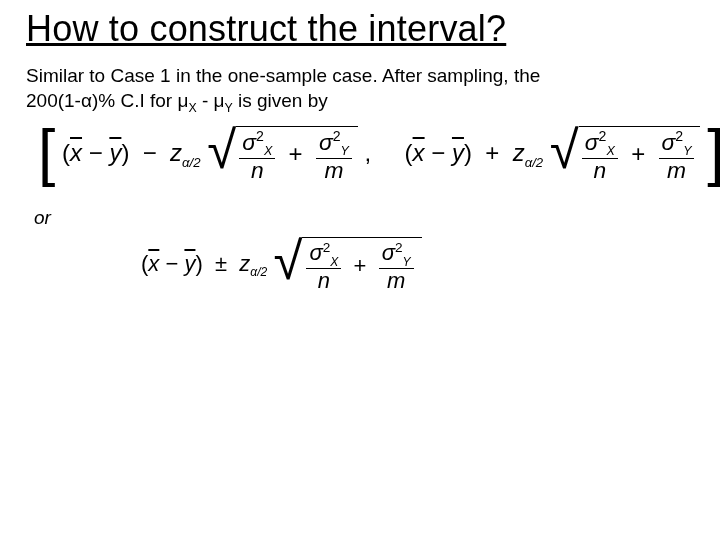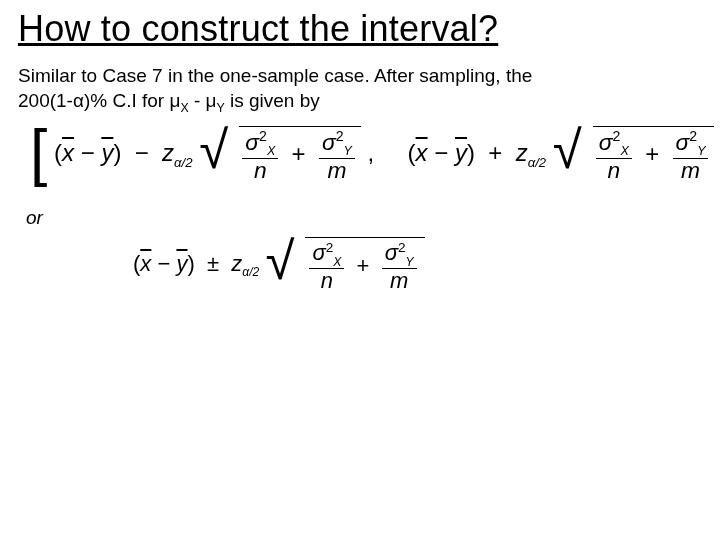--- a/index.html
+++ b/index.html
@@ -5,21 +5,21 @@
   html, body {
     margin: 0;
     padding: 0;
     width: 720px;
     height: 540px;
     background: #fff;
     font-family: Arial, Helvetica, sans-serif;
     color: #000;
   }
   .slide {
-    padding: 8px 18px 0 18px;
+    padding: 8px 18px 0 26px;
     box-sizing: border-box;
   }
   .title {
     font-size: 36px;
     text-decoration: underline;
     margin: 0 0 14px 0;
     font-weight: normal;
     letter-spacing: 0.2px;
   }
   .body-text {
@@ -63,21 +63,20 @@
   .sqrt-wrap {
     display: inline-flex;
     align-items: stretch;
     vertical-align: middle;
   }
   .radical { font-size: 2.2em; line-height: 0.8; transform: translateY(0.06em);}
   .radicand {
     border-top: 1.3px solid #000;
     padding: 2px 6px 0 3px;
     display: inline-block;
-    margin-left: 11px;
   }
   .bigbracket {
     font-size: 2.6em;
     line-height: 0;
     vertical-align: middle;
     display: inline-block;
     transform: translateY(-0.02em);
   }
   
   .math.big { font-size: 22px; }
@@ -86,21 +85,21 @@
   .math.big .frac .den { border-top-width: 1.5px; }
   .math.big .radicand { border-top-width: 1.5px; padding: 3px 8px 0 4px;}
 </style>
 </head>
 <body>
 
 <div class="slide">
   <h1 class="title">How to construct the interval?</h1>
 
   <p class="body-text">
-    <span>Similar to Case 7 in the one-sample case. After sampling, the</span><br>
+    <span>Similar to Case 1 in the one-sample case. After sampling, the</span><br>
     <span>200(1-α)% C.I for μ</span><span class="sub">X</span><span> - μ</span><span class="sub">Y</span><span> is given by</span>
   </p>
 
   <div class="formula-row math">
     <span class="bigbracket">[</span>
     <span>(</span><span class="bar">x</span>&nbsp;<span>−</span>&nbsp;<span class="bar">y</span><span>)</span>
     &nbsp;<span>−</span>&nbsp;
     <span class="it">z</span><span class="subm2">α/2</span>
     <span class="sqrt-wrap">
       <span class="radical">√</span>

